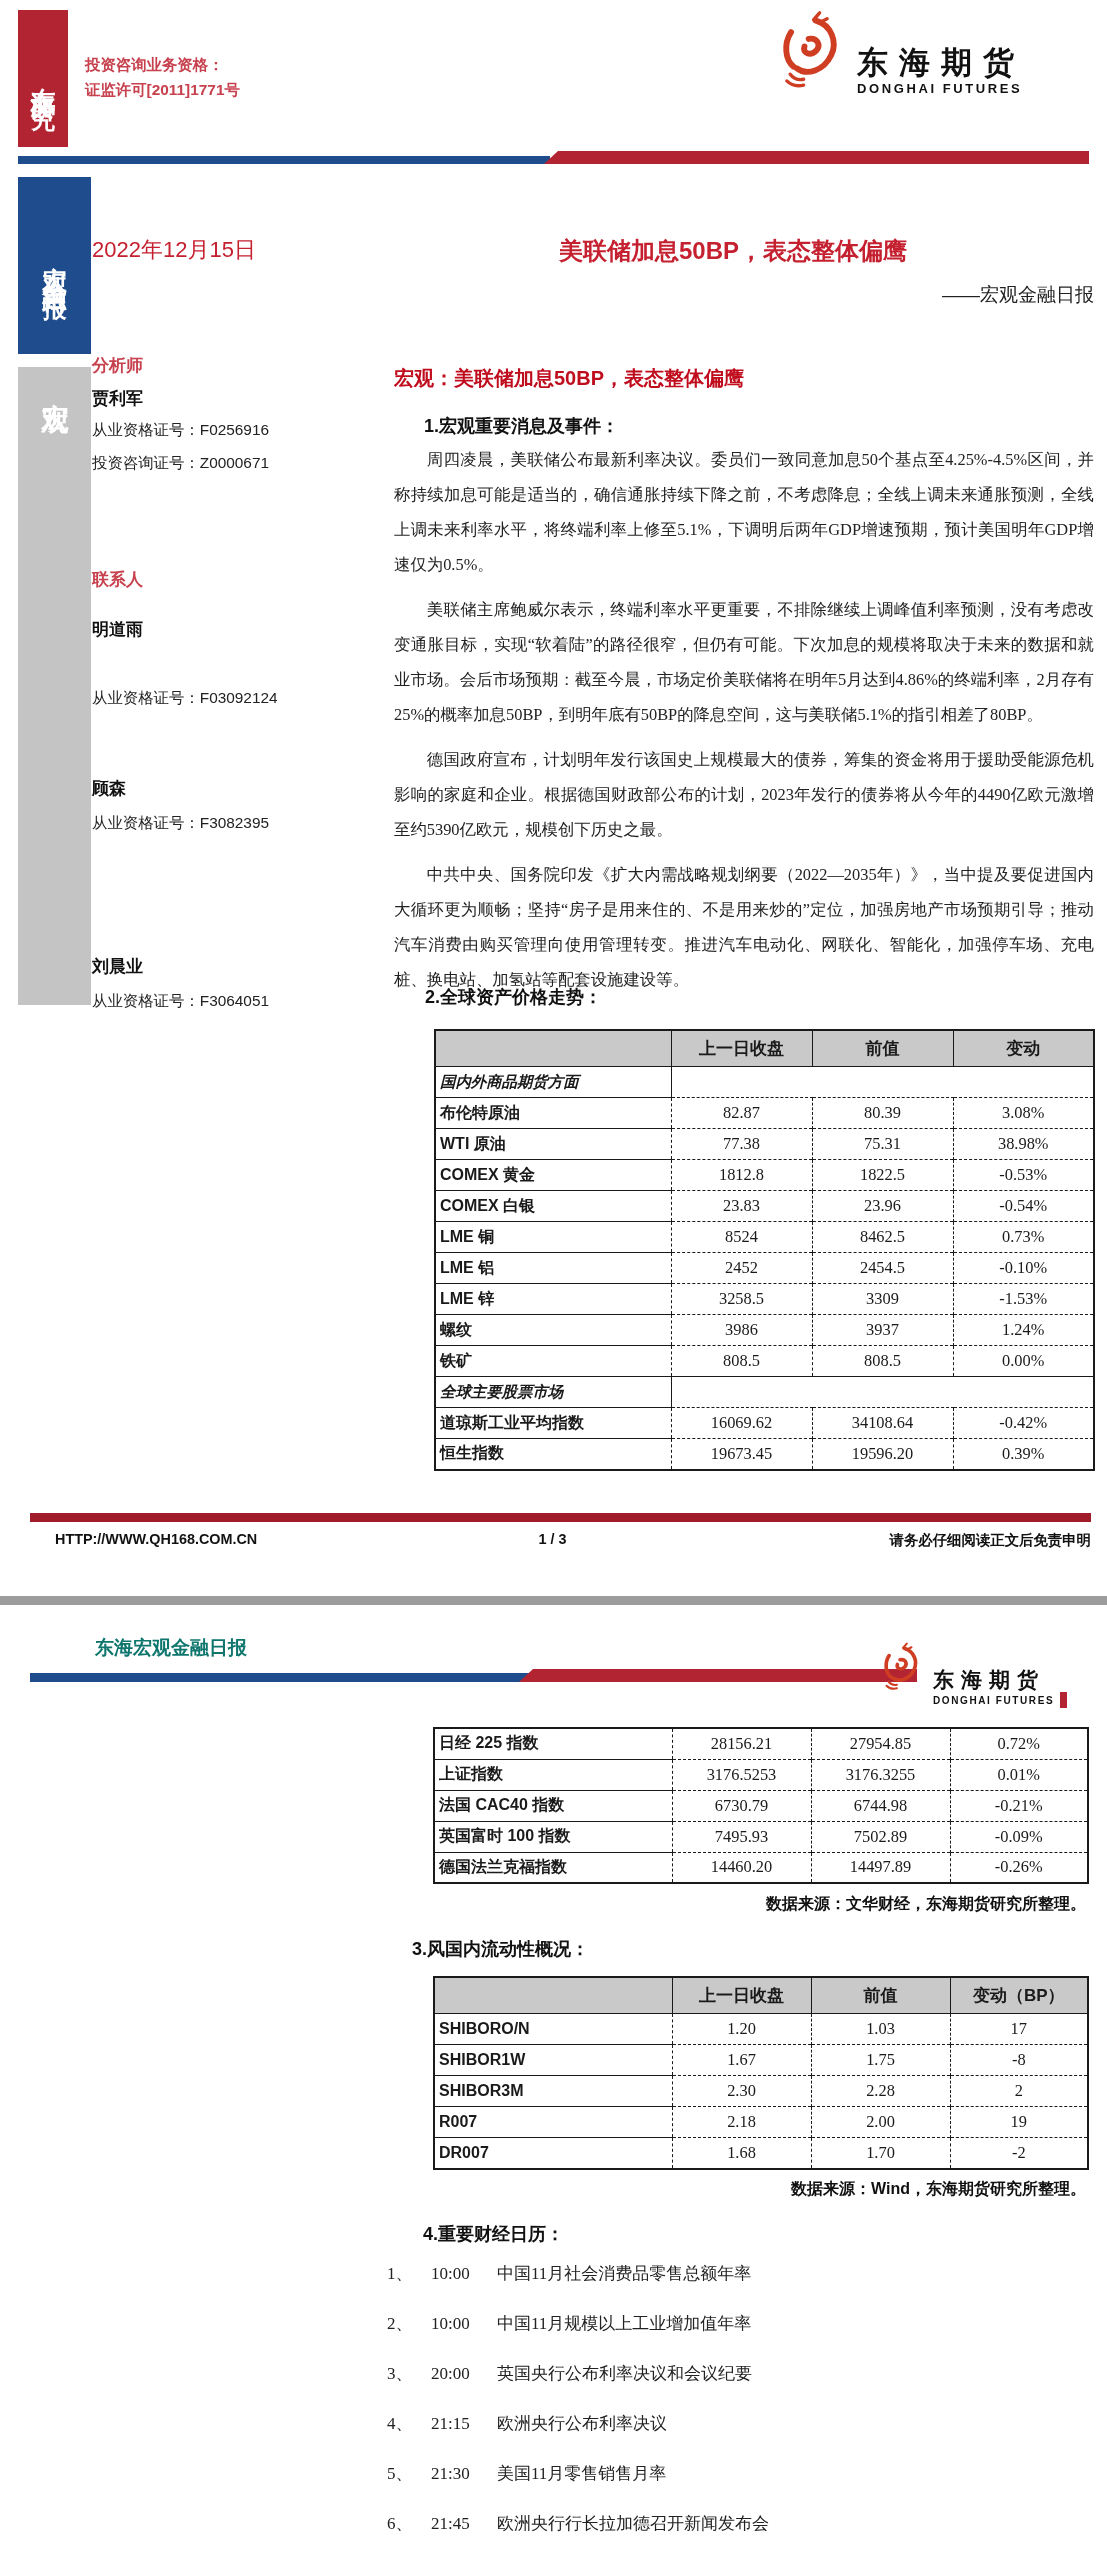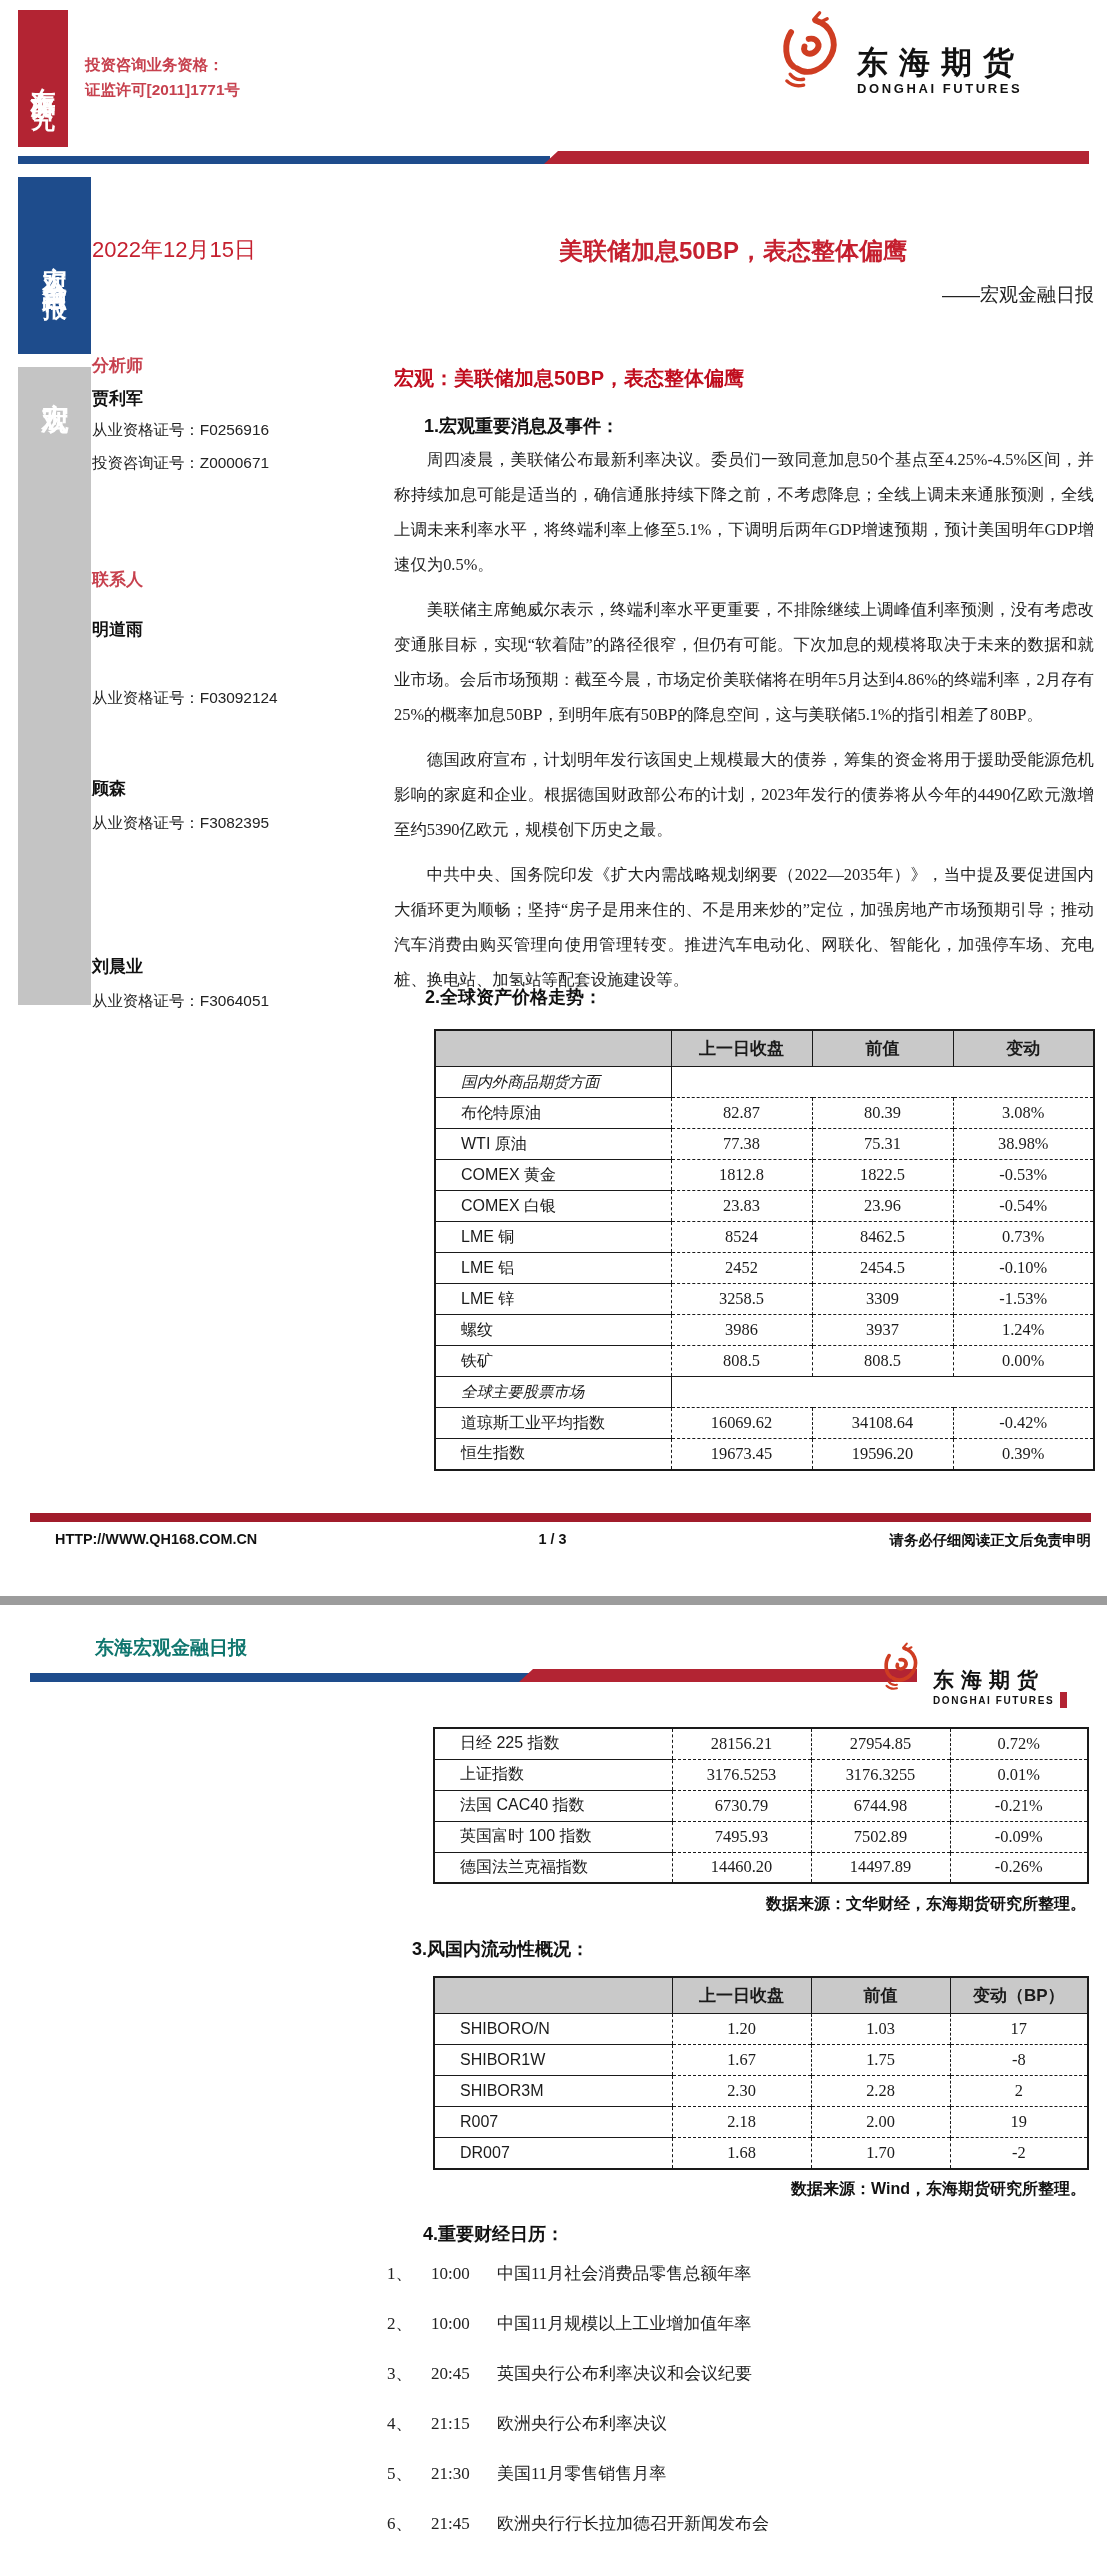--- a/index.html
+++ b/index.html
@@ -58,21 +58,21 @@
          margin:4px 0 10px 0;font-family:"Liberation Serif",serif;}
 
   .tbl-heading{font-size:18px;font-weight:bold;color:#111;}
   .h-table1{left:425px;top:985px;}
   .h-table3{left:412px;top:1937px;}
   .h-cal{left:423px;top:2222px;}
 
   table.rtable{border-collapse:collapse;table-layout:fixed;border:2px solid #1a1a1a;}
   .rtable th{background:#c9c9c9;border:1.3px solid #1a1a1a;font-size:17px;font-weight:bold;height:33px;}
   .rtable td{height:31px;box-sizing:border-box;}
-  .rtable td.c-label{border-top:1px solid #1a1a1a;padding-left:25px;font-weight:normal;font-size:16px;text-align:left;}
+  .rtable td.c-label{border-top:1px solid #1a1a1a;padding-left:4px;font-weight:bold;font-size:16px;text-align:left;}
   .rtable td.c-val{border-top:1px dashed #1a1a1a;border-left:1px dashed #1a1a1a;text-align:center;
                    font-family:"Liberation Serif",serif;font-size:16.4px;}
   .rtable tr.section-row td.c-label{font-style:italic;font-size:15.4px;}
   .rtable tr.section-row td.c-val{border-left:none;border-top:1px solid #1a1a1a;}
   .rtable tr.section-row td.c-val:nth-child(2){border-left:1px solid #1a1a1a;}
   .t1{left:434px;top:1029px;width:658px;}
   .t2{left:433px;top:1727px;width:653px;}
   .t3{left:433px;top:1976px;width:653px;}
 
   .source-line{font-weight:bold;font-size:16px;color:#111;text-align:right;width:488px;left:598px;}
@@ -433,21 +433,21 @@
       </div>
 
       <div class="cal-item">
         <span class="cal-num">2、</span>
         <span class="cal-time">10:00</span>
         <span class="cal-event">中国11月规模以上工业增加值年率</span>
       </div>
 
       <div class="cal-item">
         <span class="cal-num">3、</span>
-        <span class="cal-time">20:45</span>
+        <span class="cal-time">20:00</span>
         <span class="cal-event">英国央行公布利率决议和会议纪要</span>
       </div>
 
       <div class="cal-item">
         <span class="cal-num">4、</span>
         <span class="cal-time">21:15</span>
         <span class="cal-event">欧洲央行公布利率决议</span>
       </div>
 
       <div class="cal-item">

